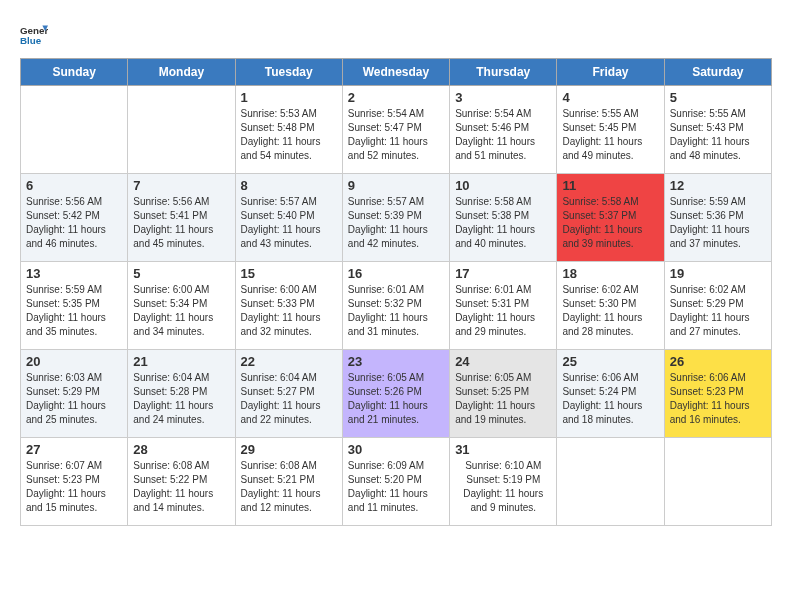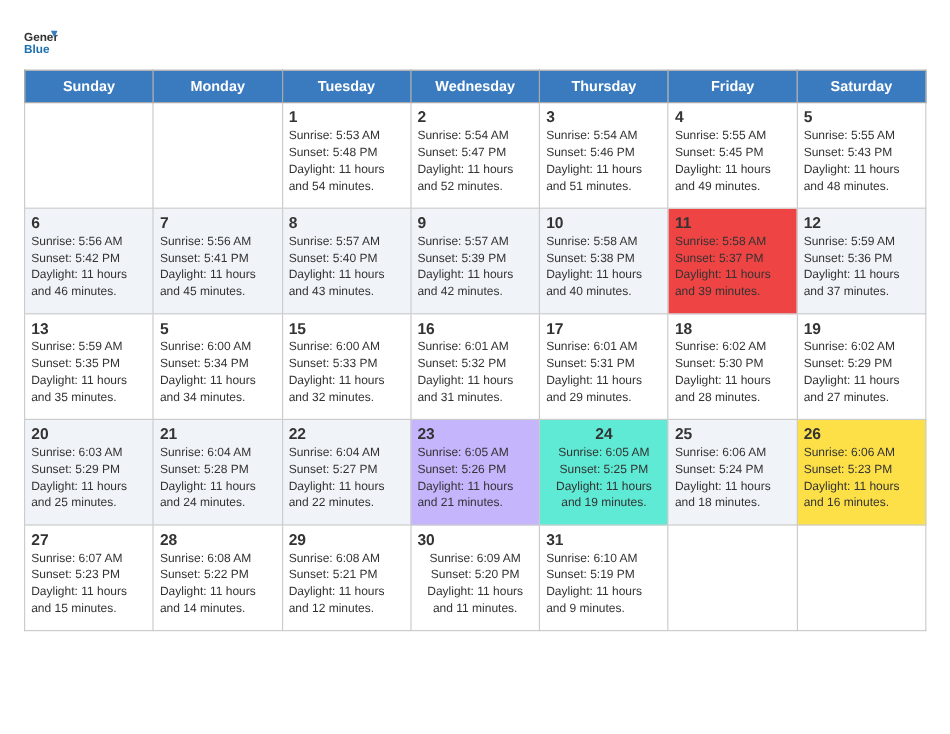--- a/index.html
+++ b/index.html
@@ -253,21 +253,21 @@
           <div class="day-info" style="white-space: pre-line;">Sunrise: 6:04 AM
 Sunset: 5:27 PM
 Daylight: 11 hours and 22 minutes.</div>
         </td>
         <td style="background: #c4b5fd;">
           <span class="day-number">23</span>
           <div class="day-info" style="white-space: pre-line;">Sunrise: 6:05 AM
 Sunset: 5:26 PM
 Daylight: 11 hours and 21 minutes.</div>
         </td>
-        <td style="background: #5eead4; text-align: center;">
+        <td style="background: #e5e5e5;">
           <span class="day-number">24</span>
           <div class="day-info" style="white-space: pre-line;">Sunrise: 6:05 AM
 Sunset: 5:25 PM
 Daylight: 11 hours and 19 minutes.</div>
         </td>
         <td style="background: rgb(240, 244, 248);">
           <span class="day-number">25</span>
           <div class="day-info" style="white-space: pre-line;">Sunrise: 6:06 AM
 Sunset: 5:24 PM
 Daylight: 11 hours and 18 minutes.</div>
@@ -293,27 +293,27 @@
 Daylight: 11 hours and 14 minutes.</div>
         </td>
         <td>
           <span class="day-number">29</span>
           <div class="day-info" style="white-space: pre-line;">Sunrise: 6:08 AM
 Sunset: 5:21 PM
 Daylight: 11 hours and 12 minutes.</div>
         </td>
         <td>
           <span class="day-number">30</span>
-          <div class="day-info" style="white-space: pre-line; text-align: center;">Sunrise: 6:09 AM
+          <div class="day-info" style="white-space: pre-line;">Sunrise: 6:09 AM
 Sunset: 5:20 PM
 Daylight: 11 hours and 11 minutes.</div>
         </td>
         <td>
           <span class="day-number">31</span>
-          <div class="day-info" style="white-space: pre-line;">Sunrise: 6:10 AM
+          <div class="day-info" style="white-space: pre-line; text-align: center;">Sunrise: 6:10 AM
 Sunset: 5:19 PM
 Daylight: 11 hours and 9 minutes.</div>
         </td>
         <td class="empty-cell"></td>
         <td class="empty-cell"></td>
       </tr>
     </tbody>
 </table>
 
 </body></html>

